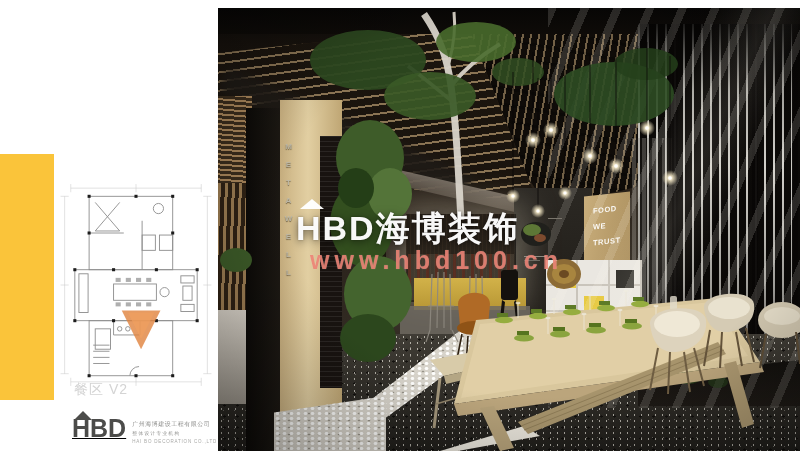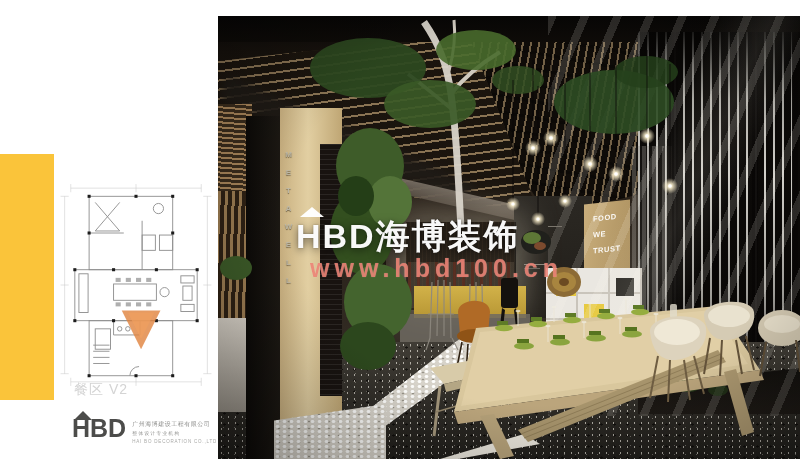--- a/index.html
+++ b/index.html
@@ -5,32 +5,32 @@
   html,body{margin:0;padding:0;background:#ffffff;}
   .board{position:relative;width:800px;height:476px;background:#ffffff;overflow:hidden;
          font-family:"Liberation Sans",sans-serif;}
   .abs{position:absolute;}
 
   
   .accent-bar{left:0;top:154px;width:54px;height:246px;background:#fac43a;}
   .plan-svg{left:58px;top:180px;width:156px;height:210px;}
   .plan-label{left:74px;top:381px;font-size:14px;color:#d4d4d4;letter-spacing:1px;font-weight:400;}
   .logo-row{left:72px;top:416px;display:flex;align-items:flex-start;gap:6px;}
-  .hbd-mark{position:relative;line-height:1;}
+  .hbd-mark{position:relative;line-height:1;text-decoration:underline;}
   .hbd-roof{position:absolute;left:2px;top:-5px;width:0;height:0;
             border-left:9px solid transparent;border-right:9px solid transparent;
             border-bottom:9px solid #4c4c4a;}
   .hbd-text{font-size:25px;font-weight:800;color:#4c4c4a;letter-spacing:0;}
   .company{padding-top:4px;}
   .company .cn1{font-size:6px;color:#8e8e8c;letter-spacing:.5px;}
   .company .cn2{font-size:5px;color:#9a9a98;letter-spacing:1px;margin-top:1px;}
   .company .en{font-size:4.5px;color:#a9a9a7;letter-spacing:.8px;margin-top:3px;}
 
   
-  .render{left:218px;top:16px;width:582px;height:443px;overflow:hidden;background:#404040;}
+  .render{left:218px;top:8px;width:582px;height:443px;overflow:hidden;background:#404040;}
   .render .abs{position:absolute;}
   .r-base{inset:0;background:linear-gradient(180deg,#0b0908 0%,#17120d 8%,#241c14 30%,#2b241c 55%,#332c24 78%,#3a332a 100%);}
   .r-ceiling-right{left:0;top:0;width:582px;height:210px;
      clip-path:polygon(215px 25px,582px 0px,582px 140px,330px 200px);
      background-color:#2b2014;
      background-image:repeating-linear-gradient(100deg,rgba(232,203,153,.38) 0 2px,rgba(10,8,6,.85) 2px 8px),
                       repeating-linear-gradient(10deg,rgba(0,0,0,.6) 0 3px,transparent 3px 16px);}
   .r-ceiling-left{left:0;top:0;width:340px;height:210px;
      clip-path:polygon(0px 45px,250px 18px,320px 195px,0px 160px);
      background-color:#352a1d;

